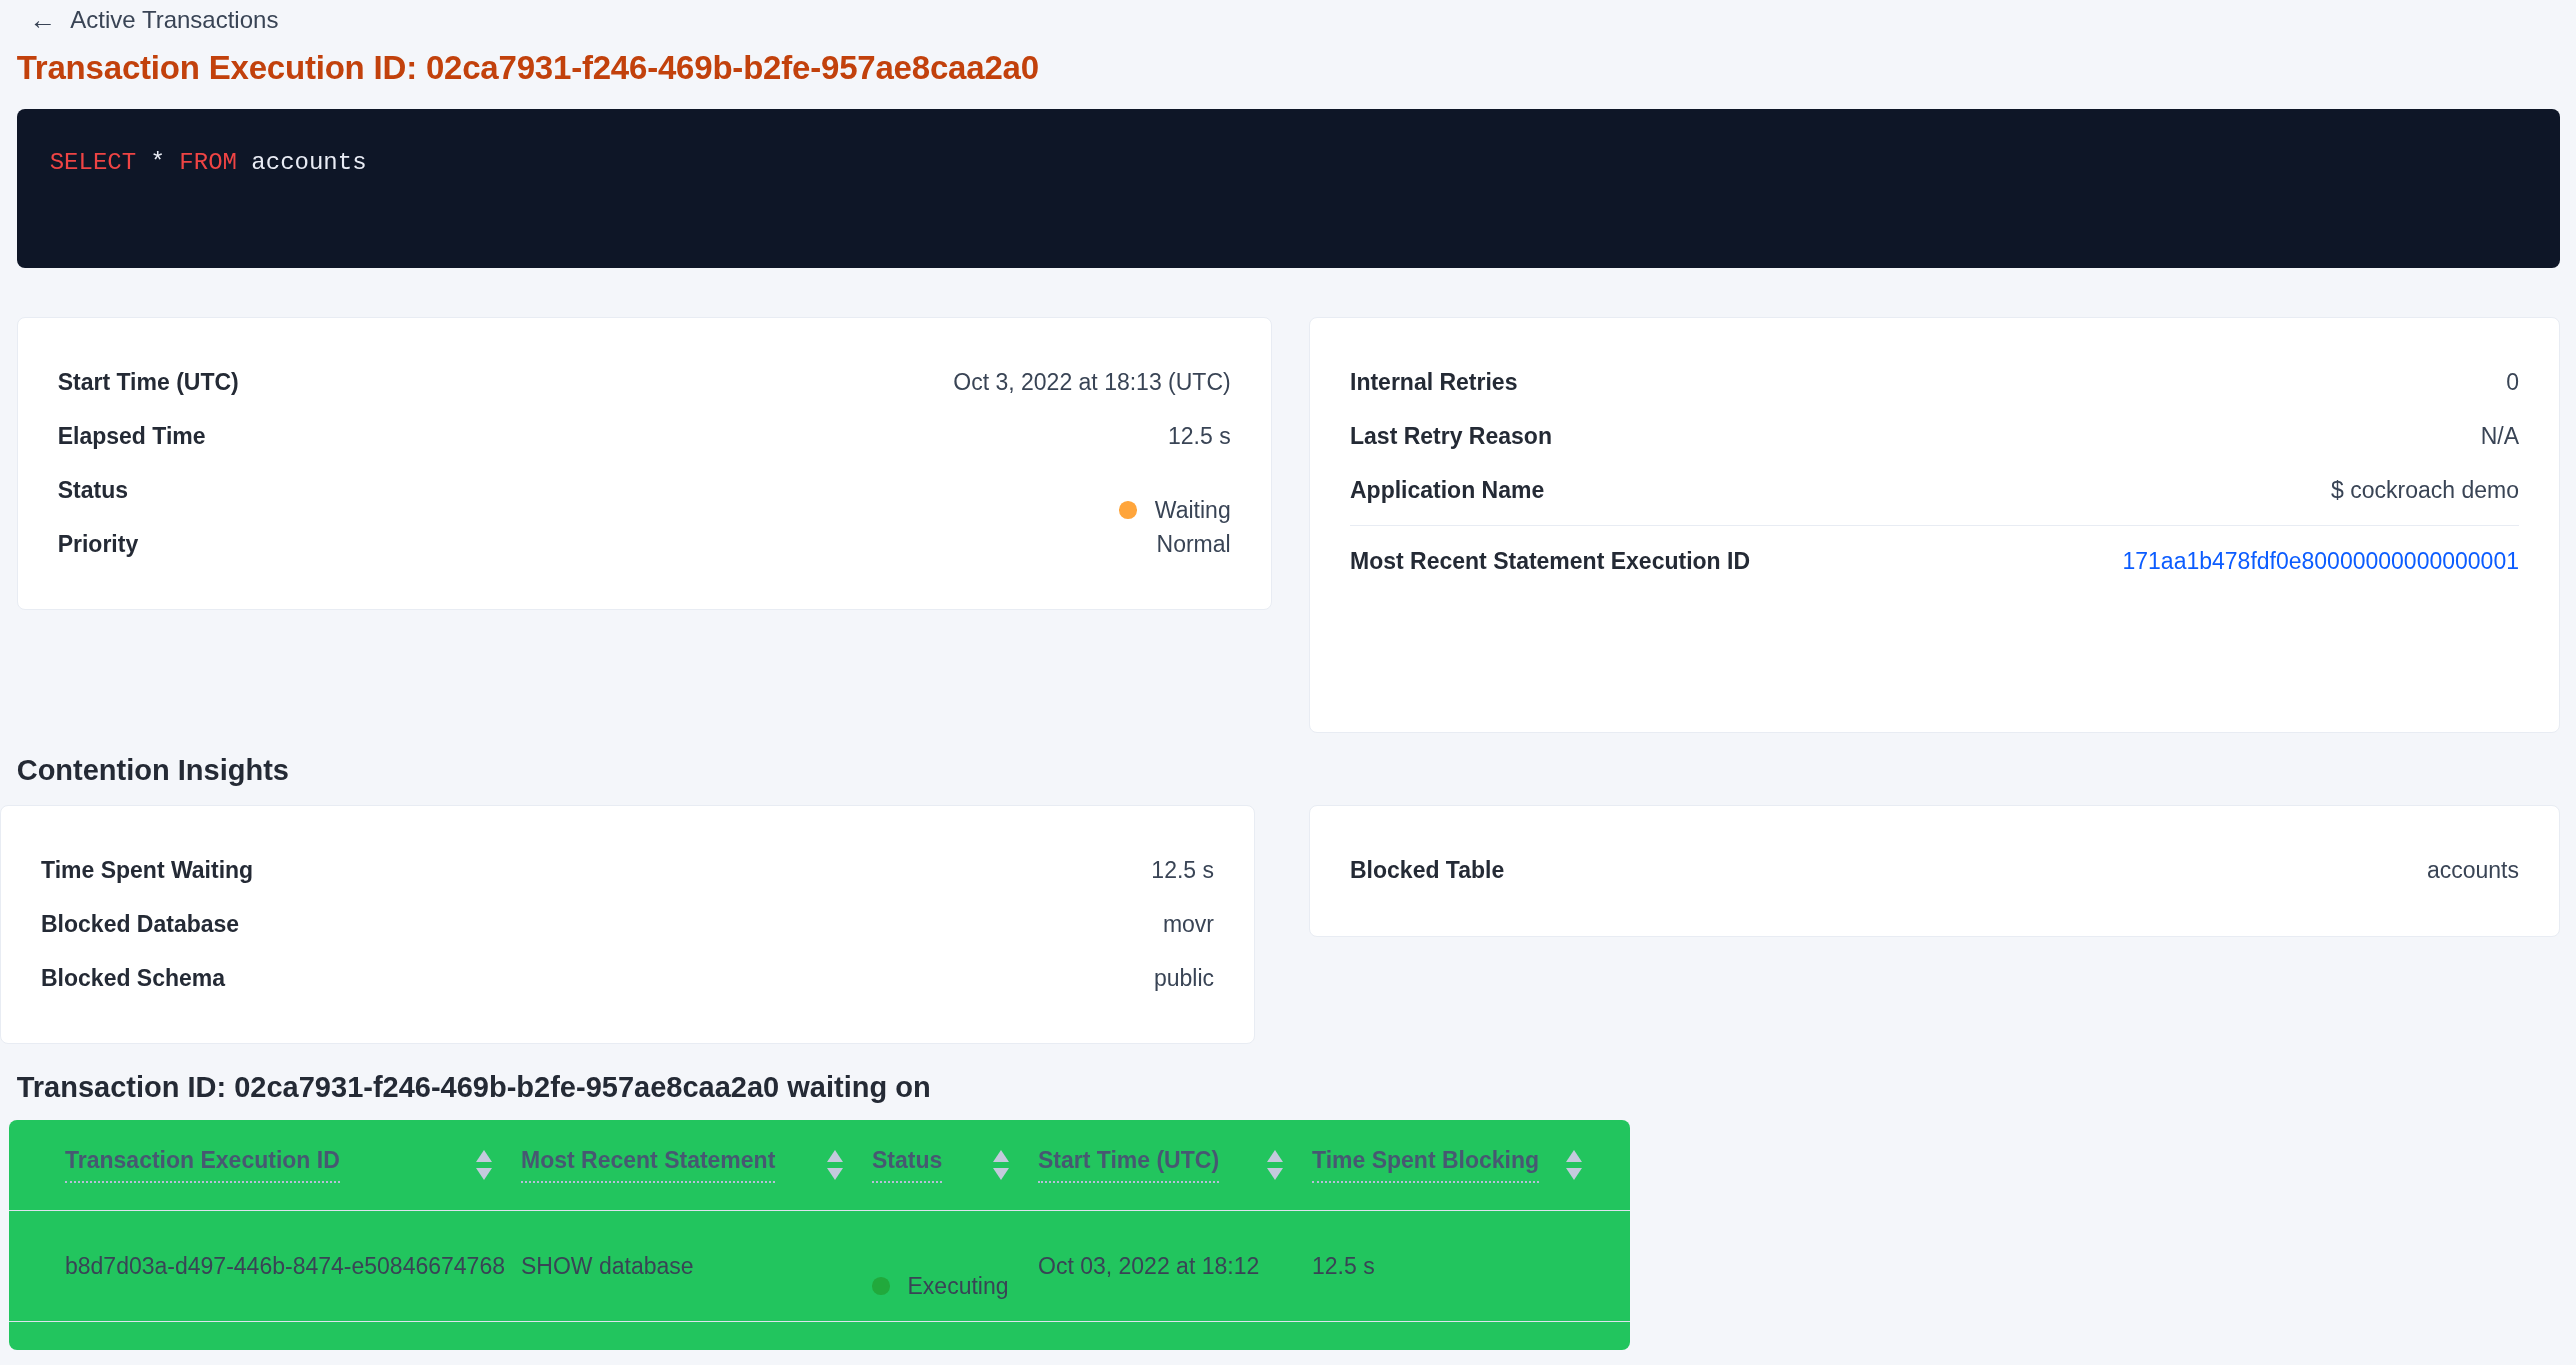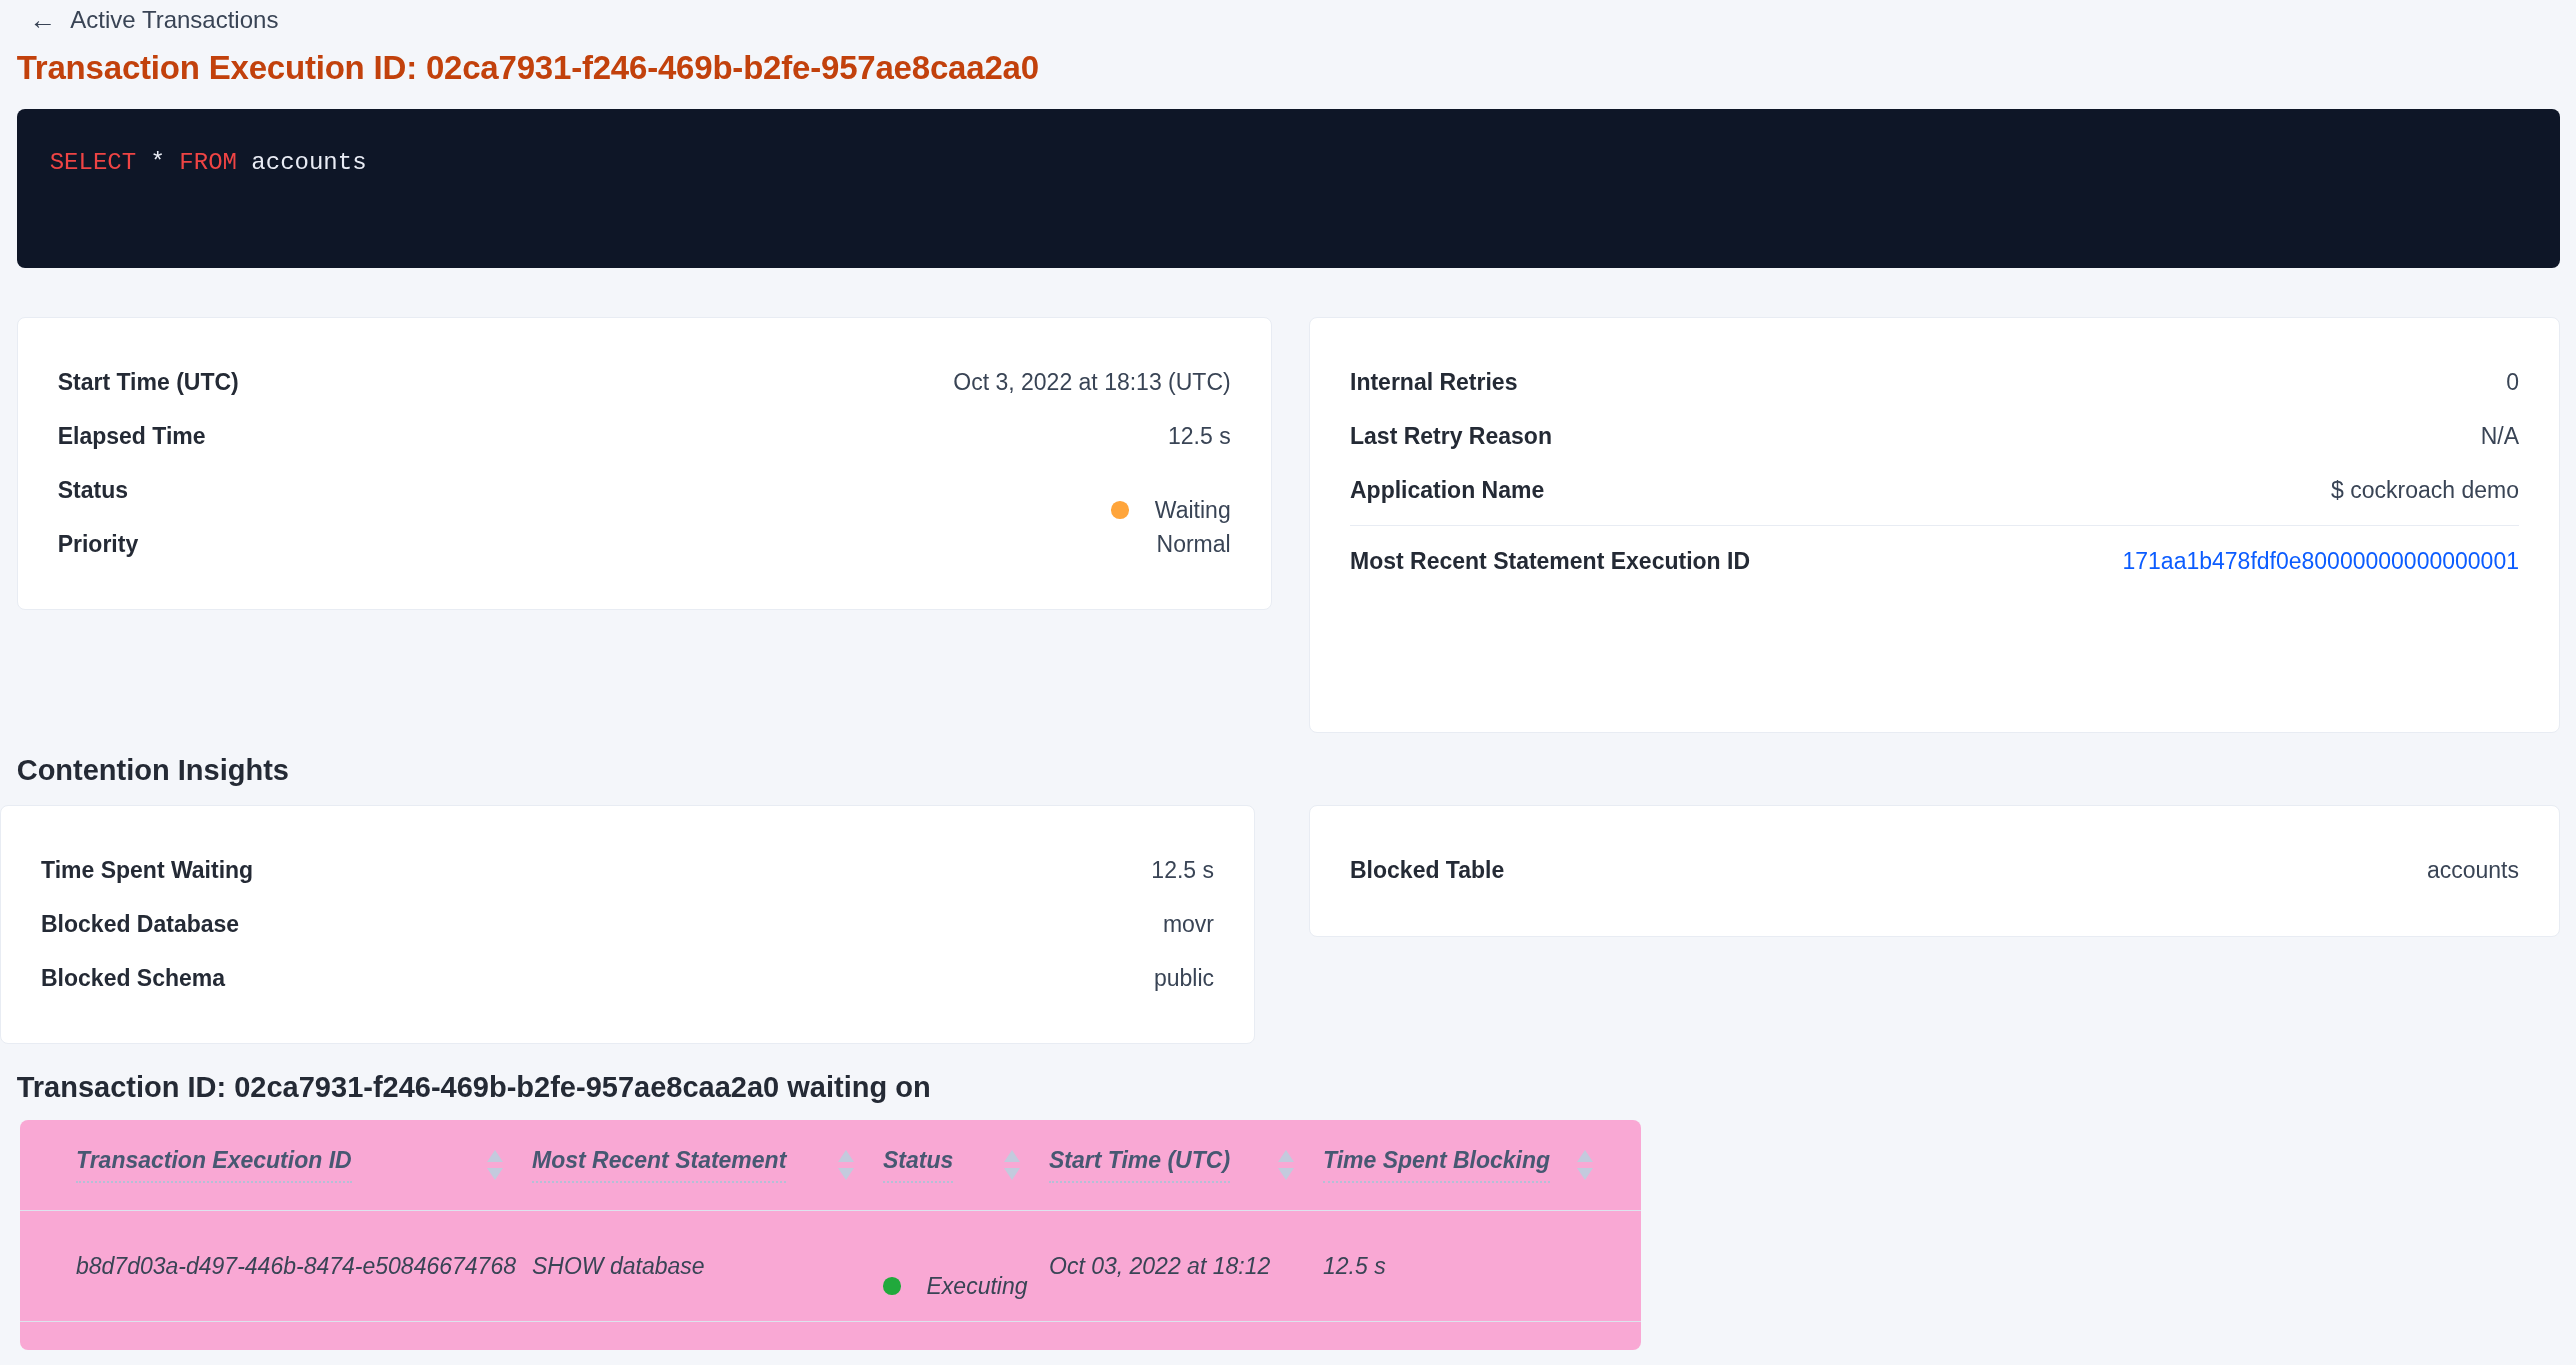--- a/index.html
+++ b/index.html
@@ -62,29 +62,29 @@
   .section-heading {
     font-size:29px; font-weight:700; color:#242a35;
   }
   .contention-heading { left:16.7px; top:754px; }
   .contention-left  { left:0;   top:805px; width:1255px; height:239px; }
   .contention-right { left:1309px; top:805px; width:1251px; height:132px; }
 
   .waiting-heading { left:16.7px; top:1071px; font-size:29px; }
 
   
-  .status-cell { display:flex; align-items:center; gap:26px; font-size:23px; color:#394455;margin-top:40px; }
+  .status-cell { display:flex; align-items:center; gap:18px; font-size:23px; color:#394455;margin-top:40px; }
   .dot { width:17.5px; height:17.5px; border-radius:50%; flex:0 0 auto; }
   .dot-waiting { background:#ffa53b; }
   .dot-executing { background:#21a93c; }
 
   
   .table-card {
-    left:20px; top:1120px; width:1621px; height:230px;
-    background:#f9a8d4; border-radius:8px;font-style:italic;
+    left:9px; top:1120px; width:1621px; height:230px;
+    background:#22c55e; border-radius:8px;
   }
   .tbl-grid {
     display:grid;
     grid-template-columns:456px 351px 166px 274px 1fr;
     padding:0 19px 0 56px;
     align-items:center;
   }
   .tbl-header { height:91px; border-bottom:1.6px solid #dde3ee; }
   .th { display:flex; align-items:center; cursor:pointer; }
   .th-label {

